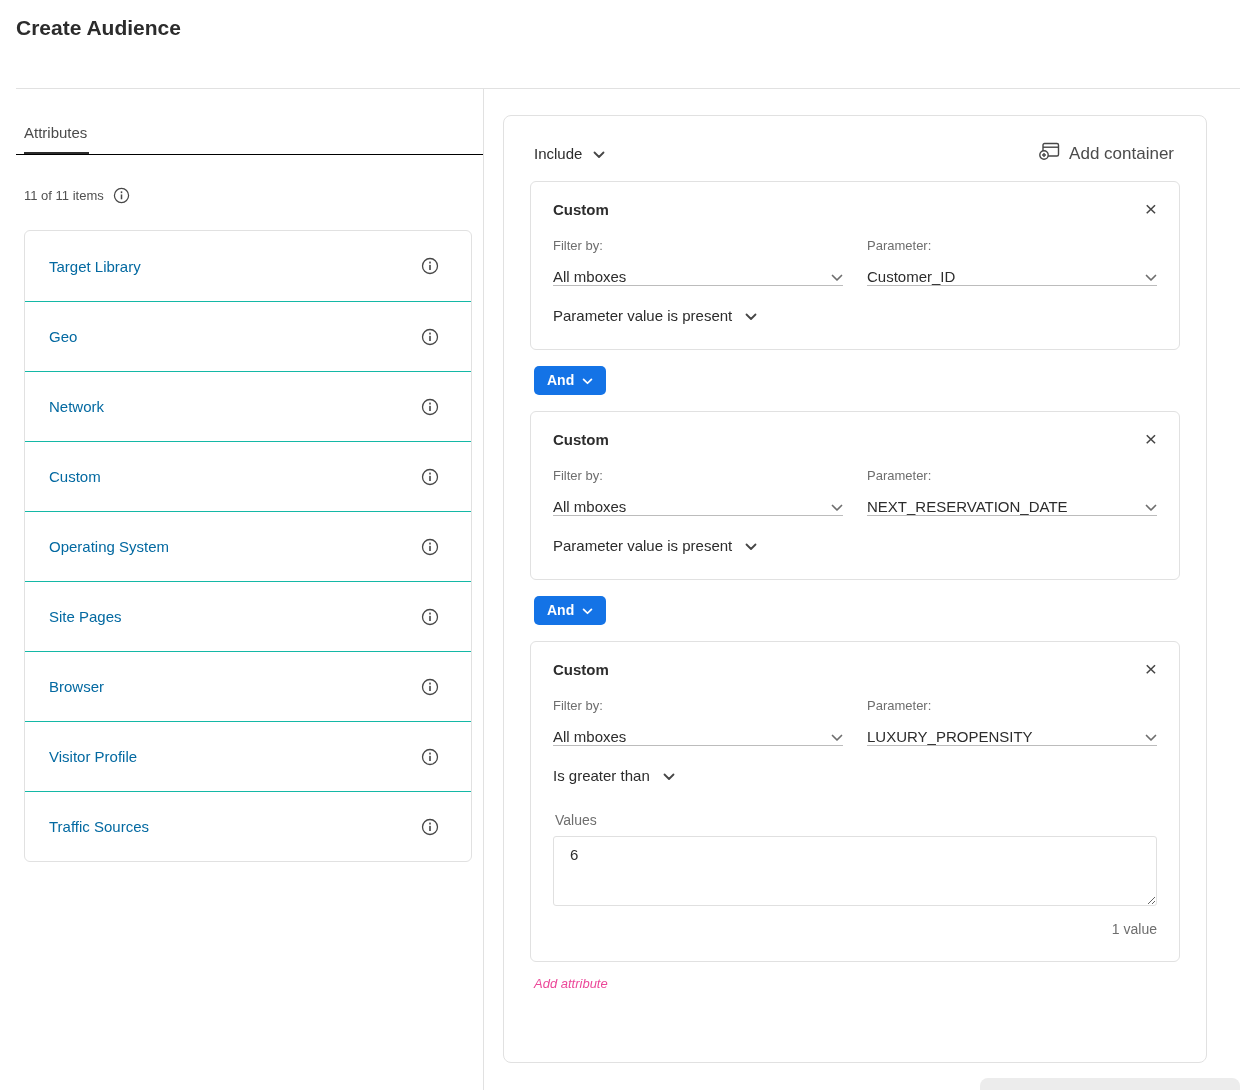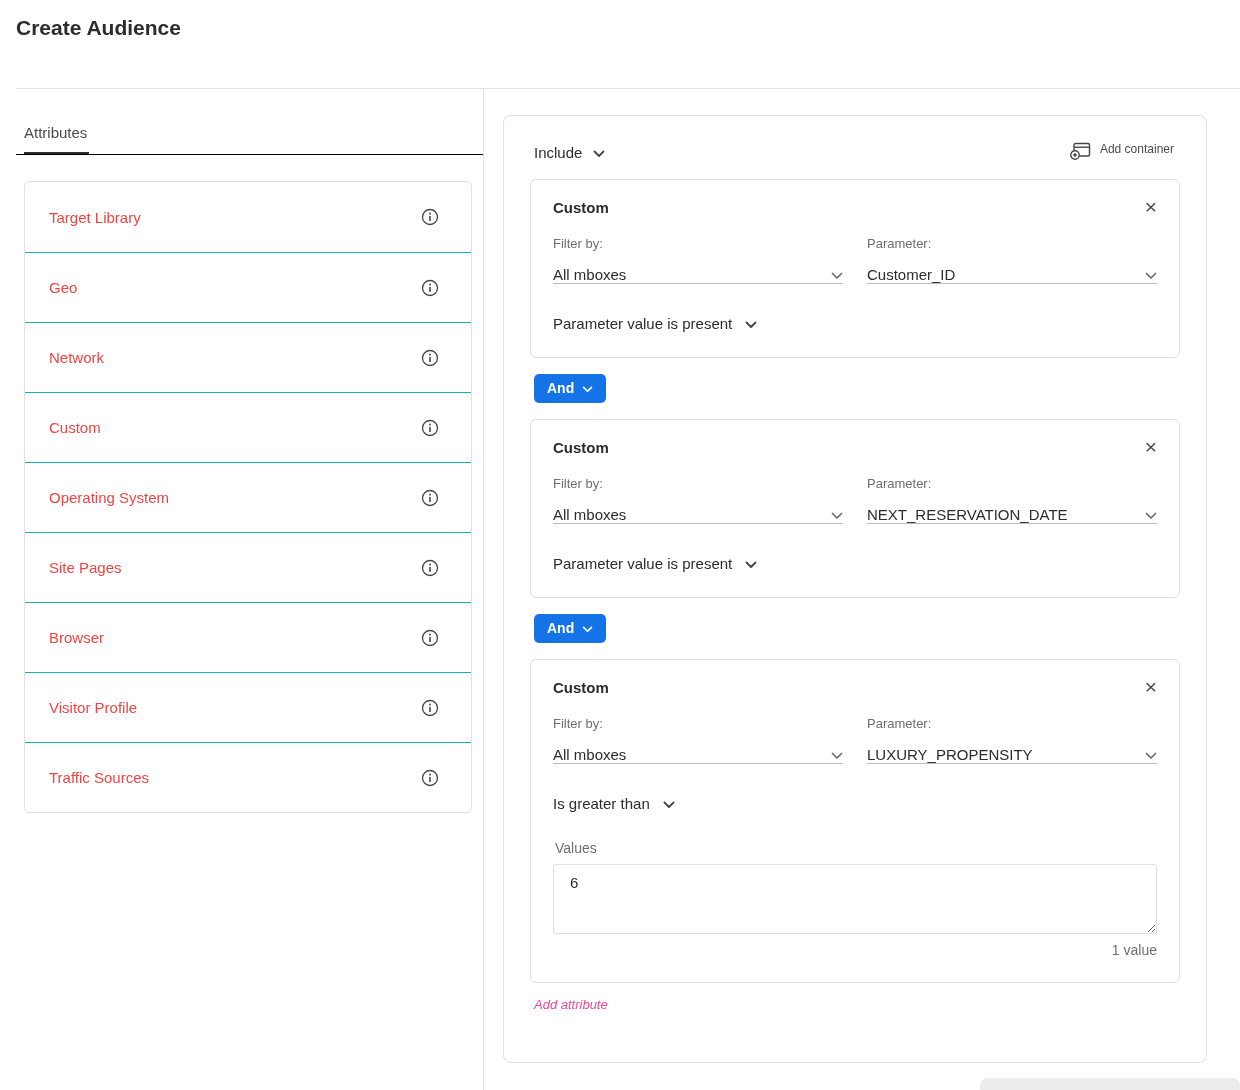--- a/index.html
+++ b/index.html
@@ -43,21 +43,21 @@
   }
   .attr-list {
     margin: 26px 0 0 8px; width: 448px;
     border: 1px solid #e1e1e1; border-radius: 6px;
     overflow: hidden; background: #fff;
   }
   .attr-row {
     height: 70px;
     display: flex; align-items: center; justify-content: space-between;
     padding: 0 32px 0 24px;
-    font-size: 15px; color: #ef4444;
+    font-size: 15px; color: #0369a1;
     cursor: pointer;
   }
   .attr-row + .attr-row { border-top: 1px solid #14b8a6; }
 
   .info-icon { display: inline-flex; line-height: 0; cursor: pointer; }
 
   
   .right-card {
     position: absolute; left: 503px; top: 115px;
     width: 704px; height: 948px;
@@ -67,22 +67,22 @@
   }
   .builder-header {
     display: flex; align-items: center; justify-content: space-between;
     padding: 0 6px 0 4px;
   }
   .include-select {
     display: inline-flex; align-items: center; gap: 11px;
     font-size: 15px; color: #2c2c2c; cursor: pointer;
   }
   .add-container-btn {
-    display: inline-flex; align-items: flex-start; gap: 9px;
-    font-size: 12px; color: #4b4b4b; cursor: pointer;
+    display: inline-flex; align-items: center; gap: 9px;
+    font-size: 17px; color: #4b4b4b; cursor: pointer;
     background: none; border: none; padding: 0;
     font-family: inherit;
   }
 
   .cond-card {
     border: 1px solid #e1e1e1; border-radius: 6px;
     margin-top: 16px;
     padding: 19px 22px 24px;
     background: #fff;
   }
@@ -98,21 +98,21 @@
   .field { width: 292px; }
   .field + .field { margin-left: 24px; }
   .field-label { font-size: 13px; color: #6e6e6e; margin-bottom: 15px; }
   .select {
     display: flex; align-items: center; justify-content: space-between;
     border-bottom: 1px solid #bcbcbc;
     font-size: 15px; color: #2c2c2c; cursor: pointer;
     white-space: nowrap;
   }
   .evaluator-select {
-    margin-top: 31px;
+    margin-top: 21px;
     display: inline-flex; align-items: center; gap: 13px;
     font-size: 15px; color: #2c2c2c; cursor: pointer;
   }
 
   .and-btn {
     margin: 16px 0 0 4px;
     display: inline-flex; align-items: center; gap: 8px;
     background: #1473e6; color: #fff;
     border: none; border-radius: 5px;
     padding: 6px 13px 7px;
@@ -123,21 +123,21 @@
   .values-section { margin-top: 27px; }
   .values-label { font-size: 14px; color: #6e6e6e; margin: 0 0 8px 2px; }
   .values-input {
     width: 100%; height: 70px;
     border: 1px solid #e0e0e0; border-radius: 3px;
     padding: 9px 16px;
     font-size: 15px; color: #2c2c2c;
     font-family: inherit;
     resize: both;
   }
-  .value-count { margin-top: 4px; text-align: right; font-size: 14px; color: #6e6e6e; }
+  .value-count { margin-top: 11px; text-align: right; font-size: 14px; color: #6e6e6e; }
 
   .add-attribute {
     margin: 14px 0 0 4px;
     font-size: 13px; font-style: italic; color: #ec4899;
     cursor: pointer; display: inline-block;
   }
 
   .bottom-partial {
     position: absolute; left: 980px; top: 1078px;
     width: 260px; height: 14px;
@@ -149,20 +149,30 @@
 
 <div class="page-title">Create Audience</div>
 <div class="top-divider"></div>
 <div class="v-divider"></div>
 
 <div class="left-pane">
   <div class="tabs">
     <span class="tab">Attributes</span>
   </div>
 
+  <div class="count-row">
+    <span>11 of 11 items</span>
+    <span class="info-icon">
+      <svg width="17" height="17" viewBox="0 0 18 18">
+        <circle cx="9" cy="9" r="7.5" fill="none" stroke="#464646" stroke-width="1.3"></circle>
+        <rect x="8.2" y="7.9" width="1.6" height="5.1" fill="#464646"></rect>
+        <rect x="8.2" y="4.6" width="1.6" height="1.9" fill="#464646"></rect>
+      </svg>
+    </span>
+  </div>
 
   <div class="attr-list">
     <div class="attr-row">
       <span>Target Library</span>
       <span class="info-icon">
           <svg width="18" height="18" viewBox="0 0 18 18">
             <circle cx="9" cy="9" r="7.5" fill="none" stroke="#464646" stroke-width="1.3"></circle>
             <rect x="8.2" y="7.9" width="1.6" height="5.1" fill="#464646"></rect>
             <rect x="8.2" y="4.6" width="1.6" height="1.9" fill="#464646"></rect>
           </svg>

